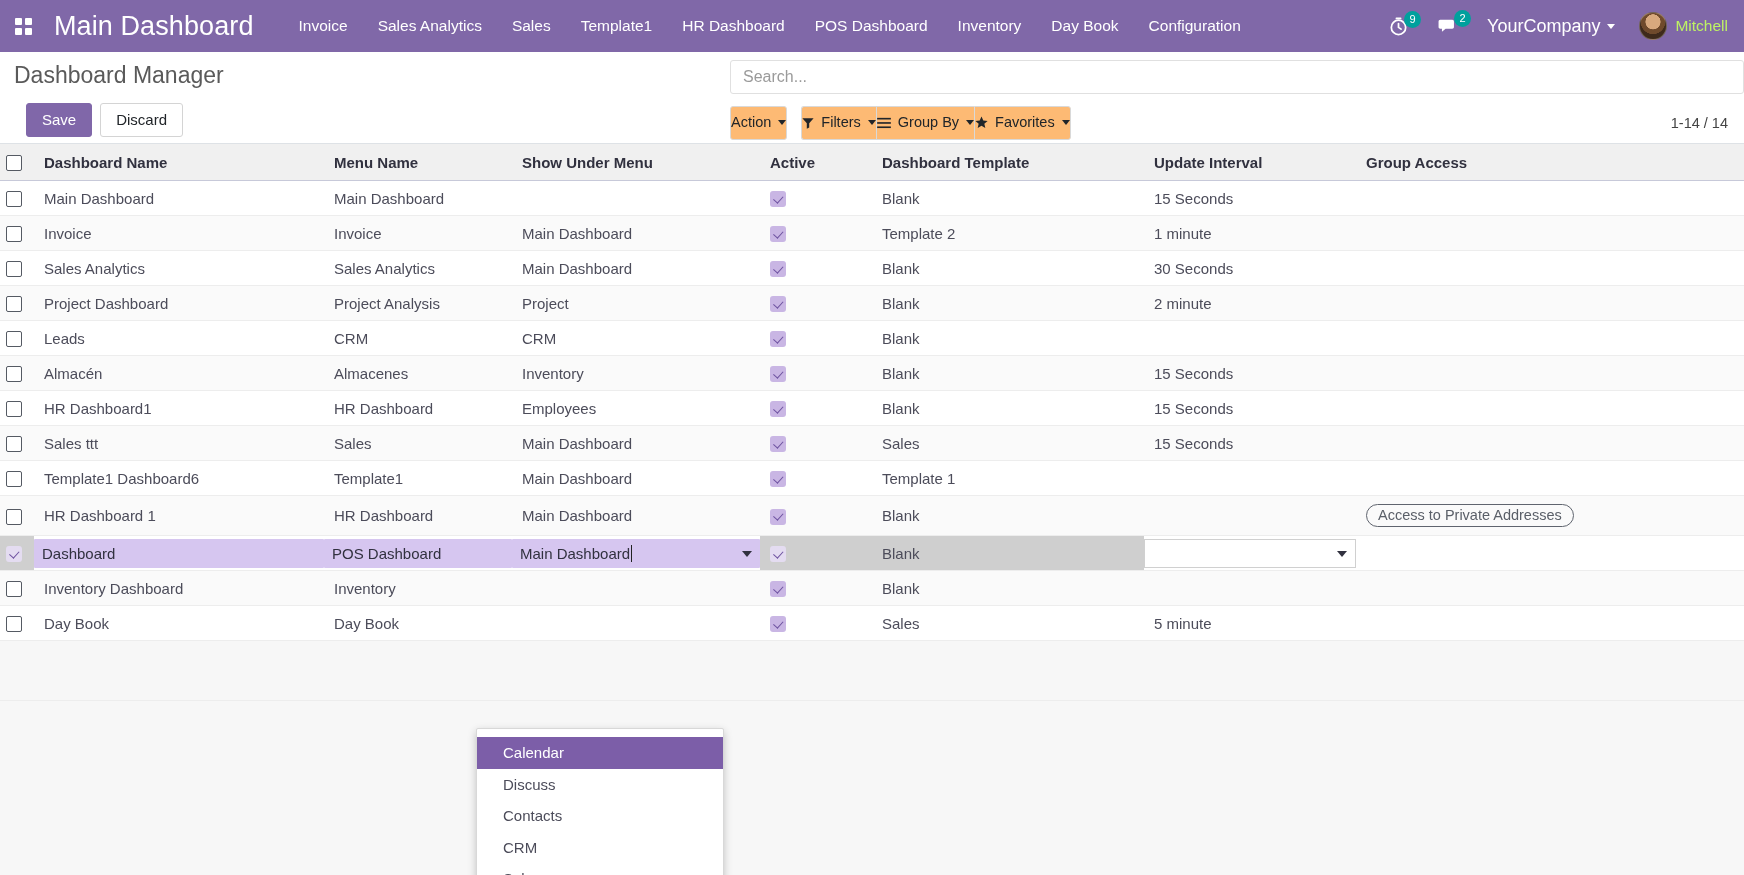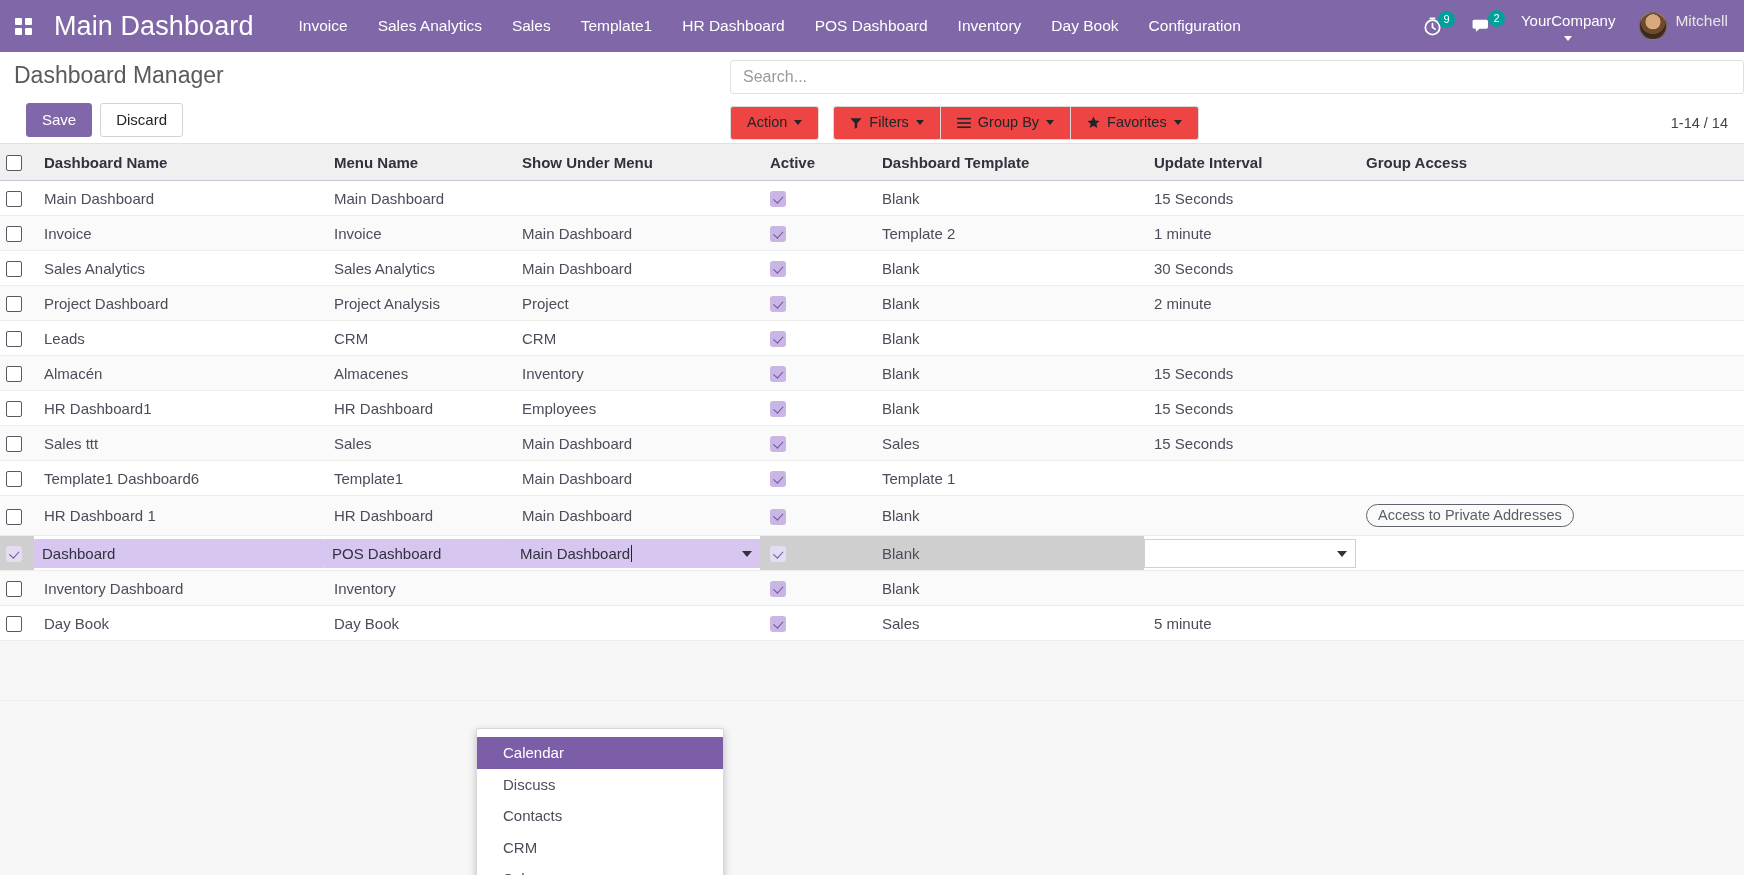--- a/index.html
+++ b/index.html
@@ -73,36 +73,36 @@
     color: #fff;
     font-size: 11px;
     line-height: 1;
     min-width: 17px; height: 17px;
     border-radius: 9px;
     display: flex; align-items: center; justify-content: center;
     padding: 0 4px;
     font-weight: 500;
   }
   .company {
-    font-size: 15px; color: #fff;
+    font-size: 18px; color: #fff;
     padding: 6px 12px;
     display: flex; align-items: center; gap: 7px;
-    cursor: pointer; white-space: nowrap; flex-direction: column;
+    cursor: pointer; white-space: nowrap;
   }
   .caret {
     width: 0; height: 0;
     border-left: 4.5px solid transparent;
     border-right: 4.5px solid transparent;
     border-top: 5px solid currentColor;
     display: inline-block;
   }
   .user {
-    display: flex; gap: 8px;
+    display: flex; align-items: center; gap: 8px;
     padding: 4px 6px 4px 12px;
-    font-size: 15.5px; color: #e5e5e5;
+    font-size: 15.5px; color: #bef264;
     cursor: pointer; white-space: nowrap;
   }
   .avatar {
     width: 28px; height: 28px; border-radius: 50%;
     background: radial-gradient(circle at 50% 34%, #d8a97e 0 34%, #6f4a2c 36% 56%, #3e2a1b 58% 100%);
     border: 1px solid #ffffff44;
     flex: none;
   }
 
   
@@ -163,25 +163,25 @@
     background: transparent;
   }
   .searchbar input::placeholder { color: #9a9a9a; }
   .cp-toolbar {
     display: flex; align-items: center;
     margin-top: 12px;
     position: relative;
   }
   .tb-group { display: flex; }
   .tb-btn {
-    background: #ef4444;
+    background: #fdba74;
     border: 1px solid #d9d9d9;
     font-size: 14.5px;
     color: #212529;
-    padding: 6px 16px;
+    padding: 6px 0;
     display: flex; align-items: center; gap: 7px;
     cursor: pointer;
     white-space: nowrap;
     line-height: 1.35;
   }
   .tb-group .tb-btn { border-radius: 0; border-right-width: 0; }
   .tb-group .tb-btn:first-child { border-radius: 3px 0 0 3px; }
   .tb-group .tb-btn:last-child { border-radius: 0 3px 3px 0; border-right-width: 1px; align-items: center; }
   .tb-solo { border-radius: 3px; margin-right: 14px; }
   .pager {

